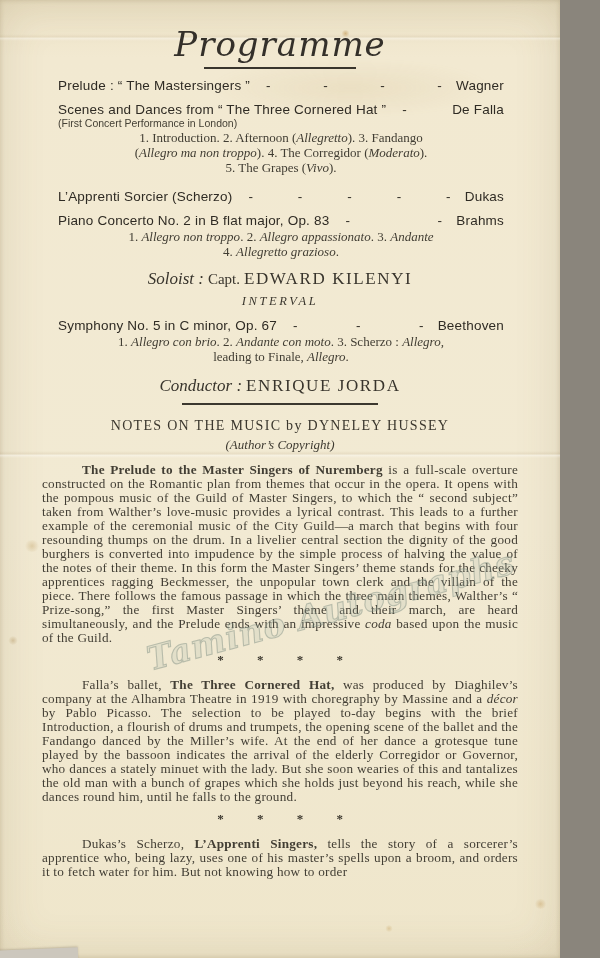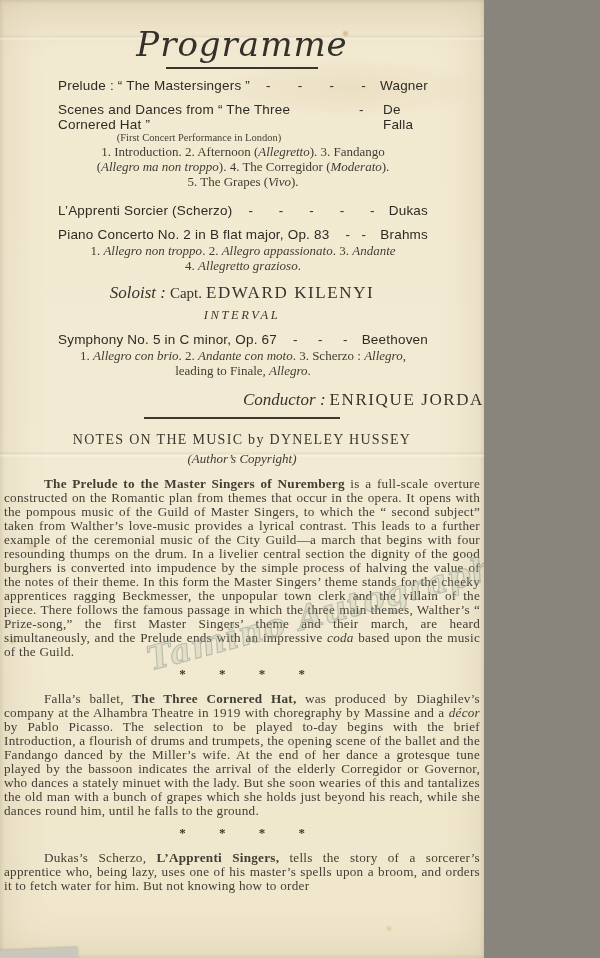--- a/index.html
+++ b/index.html
@@ -1,18 +1,18 @@
 <!DOCTYPE html>
 <html><head>
 <meta charset="utf-8">
 <style>
   html,body{margin:0;padding:0;}
   body{width:600px;height:958px;overflow:hidden;background:#8a857c;}
   .page{
-    position:relative;width:484px;height:958px;overflow:hidden;
+    position:relative;width:560px;height:958px;overflow:hidden;
     background-color:#f0e7ce;
     background-image:
       radial-gradient(150% 110% at 50% 45%, rgba(0,0,0,0) 55%, rgba(150,118,62,0.12) 100%),
       linear-gradient(180deg,#ece2c6 0%,#f2e9d1 6%,#f2ead3 55%,#efe6cb 100%);
     box-shadow: inset 0 0 46px rgba(120,95,50,0.16), inset 0 0 5px rgba(100,80,40,0.22);
     font-family:"Liberation Serif", serif;
     color:#3e3a31;
   }
   
   .ghost{position:absolute;top:52px;left:170px;width:360px;height:90px;
@@ -41,30 +41,30 @@
   
   .content{position:relative;padding-top:24px;}
   .prog-title{font-family:"DejaVu Serif", serif;font-style:italic;font-size:34px;line-height:40px;
     text-align:center;color:#34302a;letter-spacing:1px;}
   .title-rule{width:152px;height:2px;background:#39352d;margin:3px auto 0;}
 
   .works{margin-top:8px;padding:0 56px 0 58px;}
   .work-row{display:flex;align-items:baseline;margin-top:9px;
     font-family:"Liberation Sans", sans-serif;font-weight:normal;font-size:13.5px;color:#2f2b24;letter-spacing:0.2px;}
   .work-row .leader{flex:1 1 0;min-width:10px;text-align:justify;text-align-last:justify;padding:0 14px 0 16px;overflow:hidden;white-space:nowrap;}
-  .work-subtitle{text-align:center;font-size:10.5px;color:#454136;margin:0 88px 0 0;font-family:Liberation Serif, serif;}
+  .work-subtitle{text-align:left;font-size:10.5px;color:#454136;margin:0 88px 0 0;font-family:Liberation Sans, sans-serif;}
   .movements{text-align:center;font-size:13px;line-height:14.8px;margin-top:2px;color:#413d33;}
   .gap-row{margin-top:14px;}
 
   .soloist-line{margin-top:9px;text-align:center;color:#38342c;}
   .soloist-line .role{font-style:italic;font-size:17px;}
   .soloist-line .rank{font-size:15px;}
   .soloist-line .caps{font-size:17px;letter-spacing:1.6px;}
   .interval{margin-top:5px;text-align:center;font-style:italic;font-size:12.5px;letter-spacing:2.6px;color:#3b372e;}
-  .conductor-line{margin-top:11px;text-align:right;color:#38342c;}
+  .conductor-line{margin-top:11px;text-align:center;color:#38342c;}
   .conductor-rule{width:196px;height:2px;background:#3c382f;margin:7px auto 0;}
 
   .notes-head{margin-top:13px;text-align:center;font-size:14px;letter-spacing:1.3px;color:#3b372e;}
   .copyright{margin-top:3px;text-align:center;font-style:italic;font-size:13px;color:#3e3a31;}
 
   .para{width:476px;margin:10px auto 0;text-align:justify;text-indent:40px;
     font-size:13.2px;line-height:14px;letter-spacing:0.25px;color:#423e34;}
   .sep{margin:7px auto 6px;text-align:center;font-weight:bold;font-size:13px;word-spacing:30px;color:#3b372e;}
 </style>
 </head>

